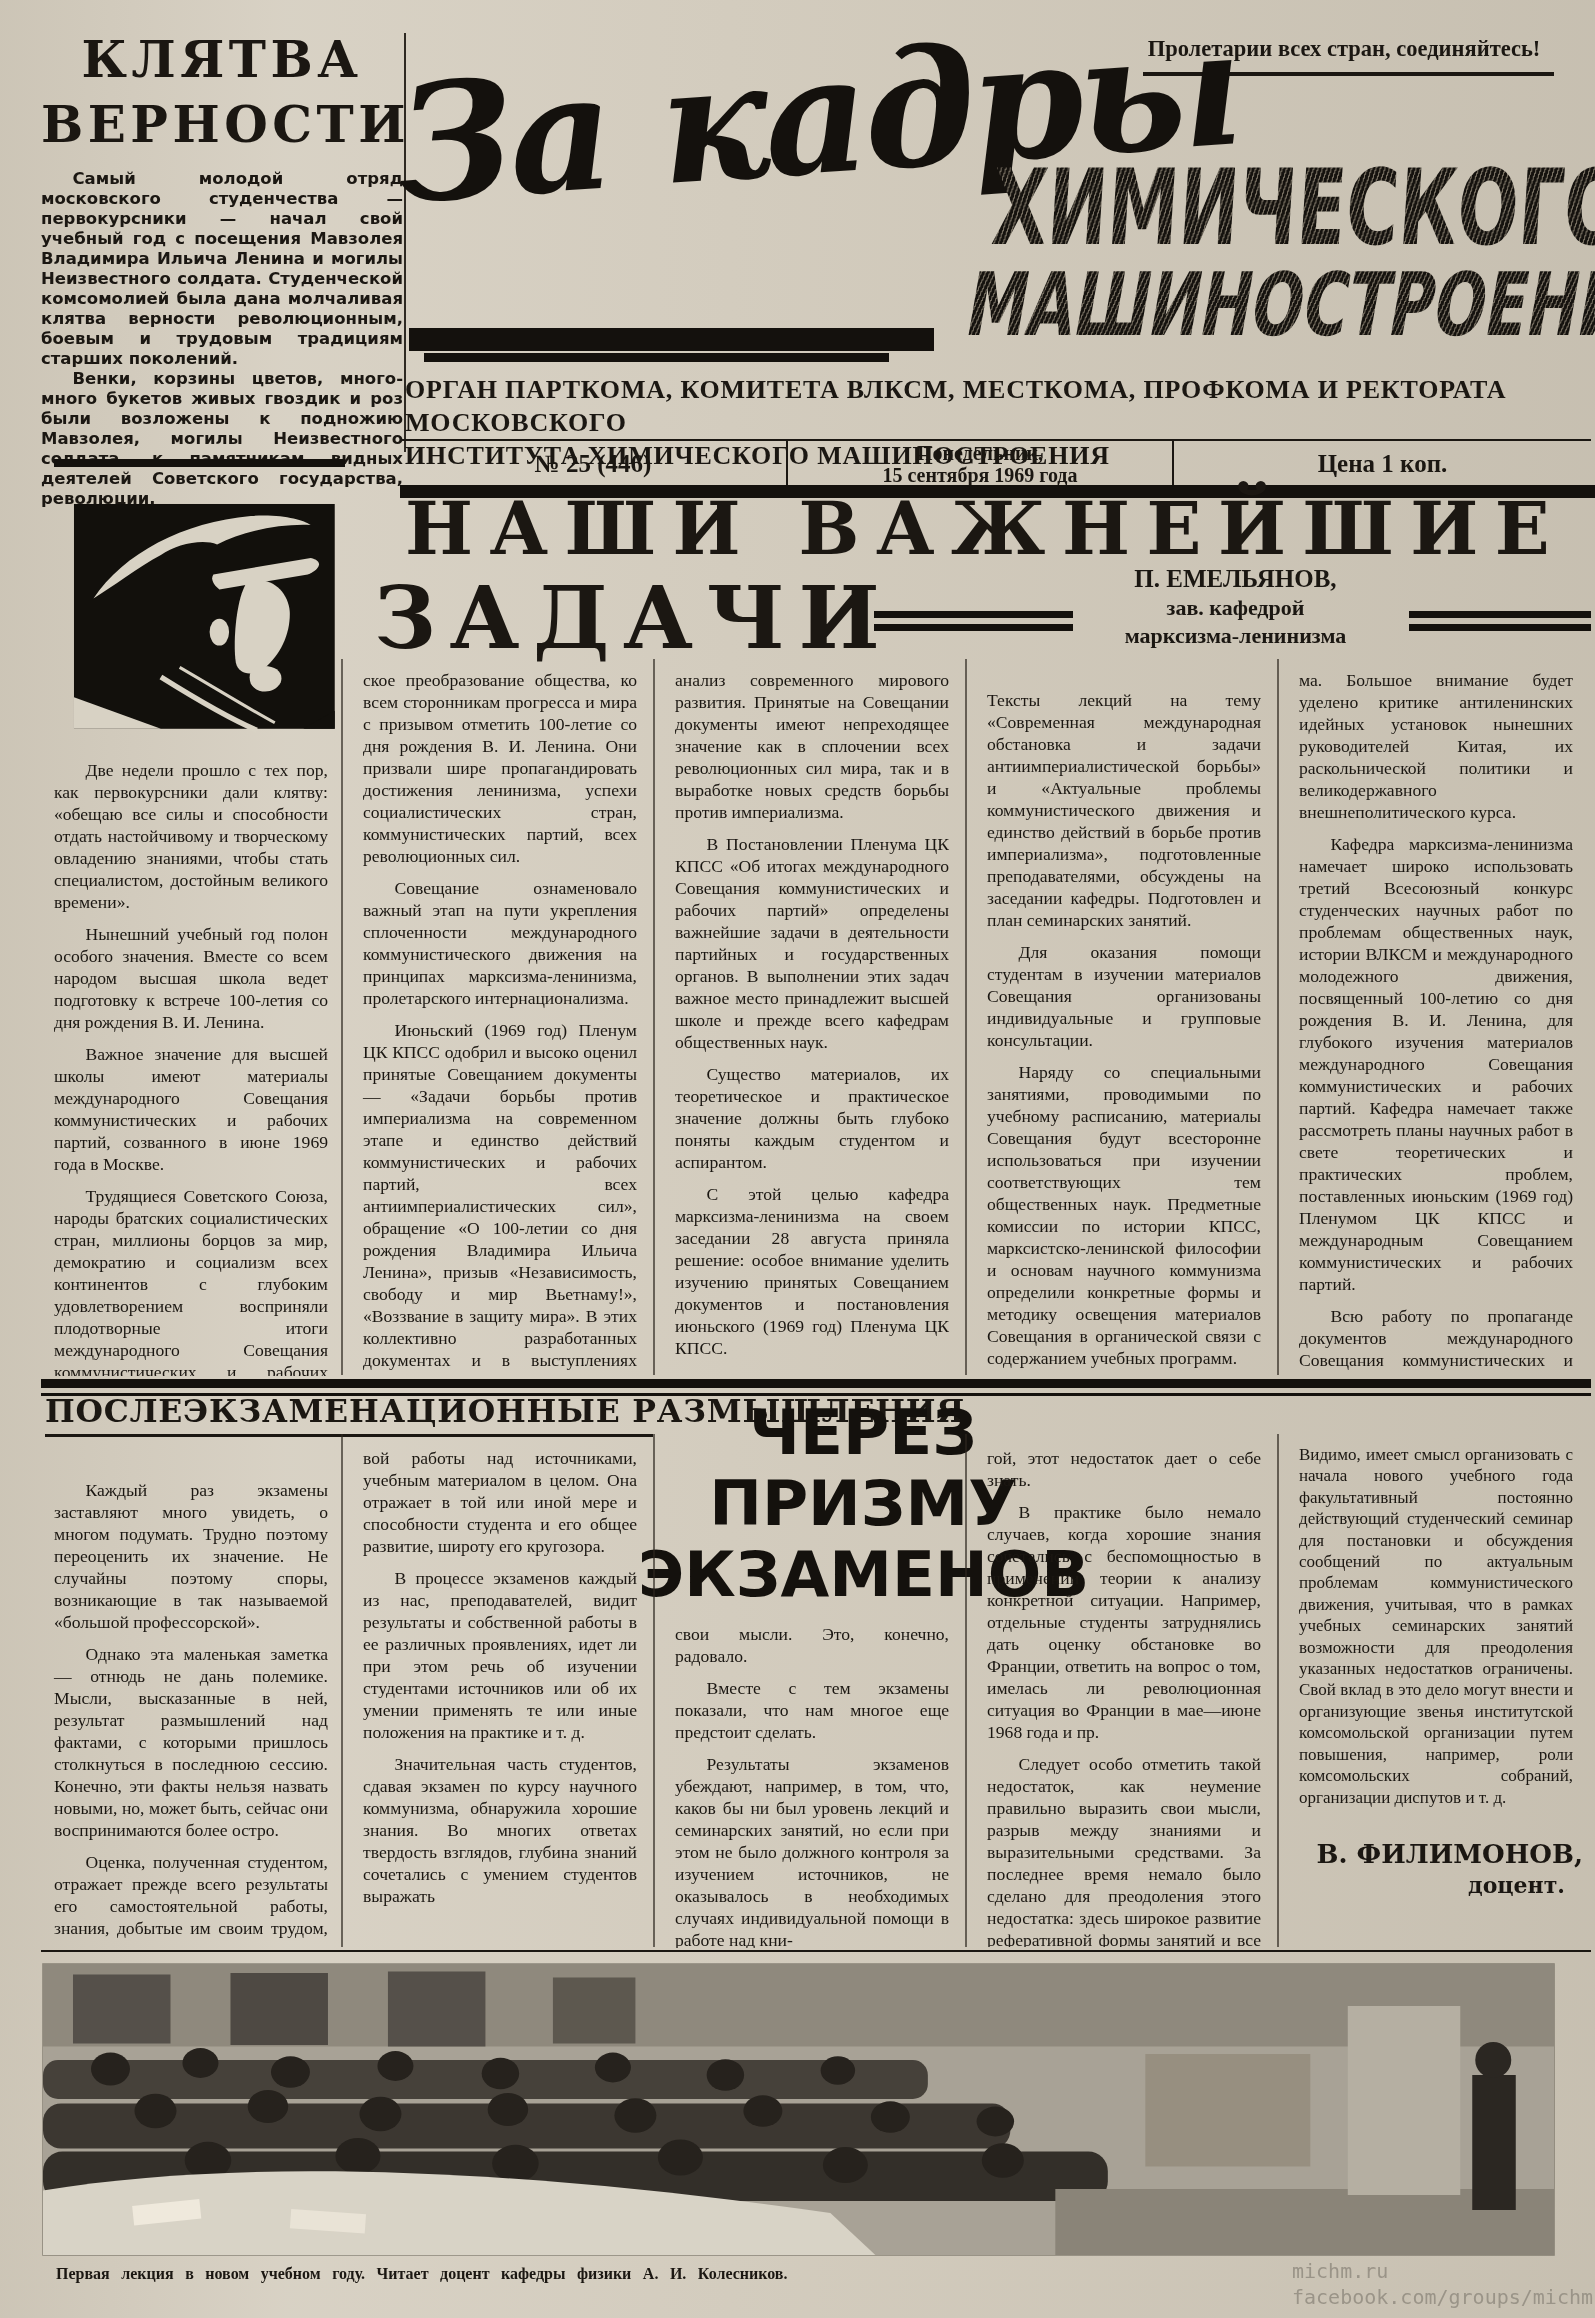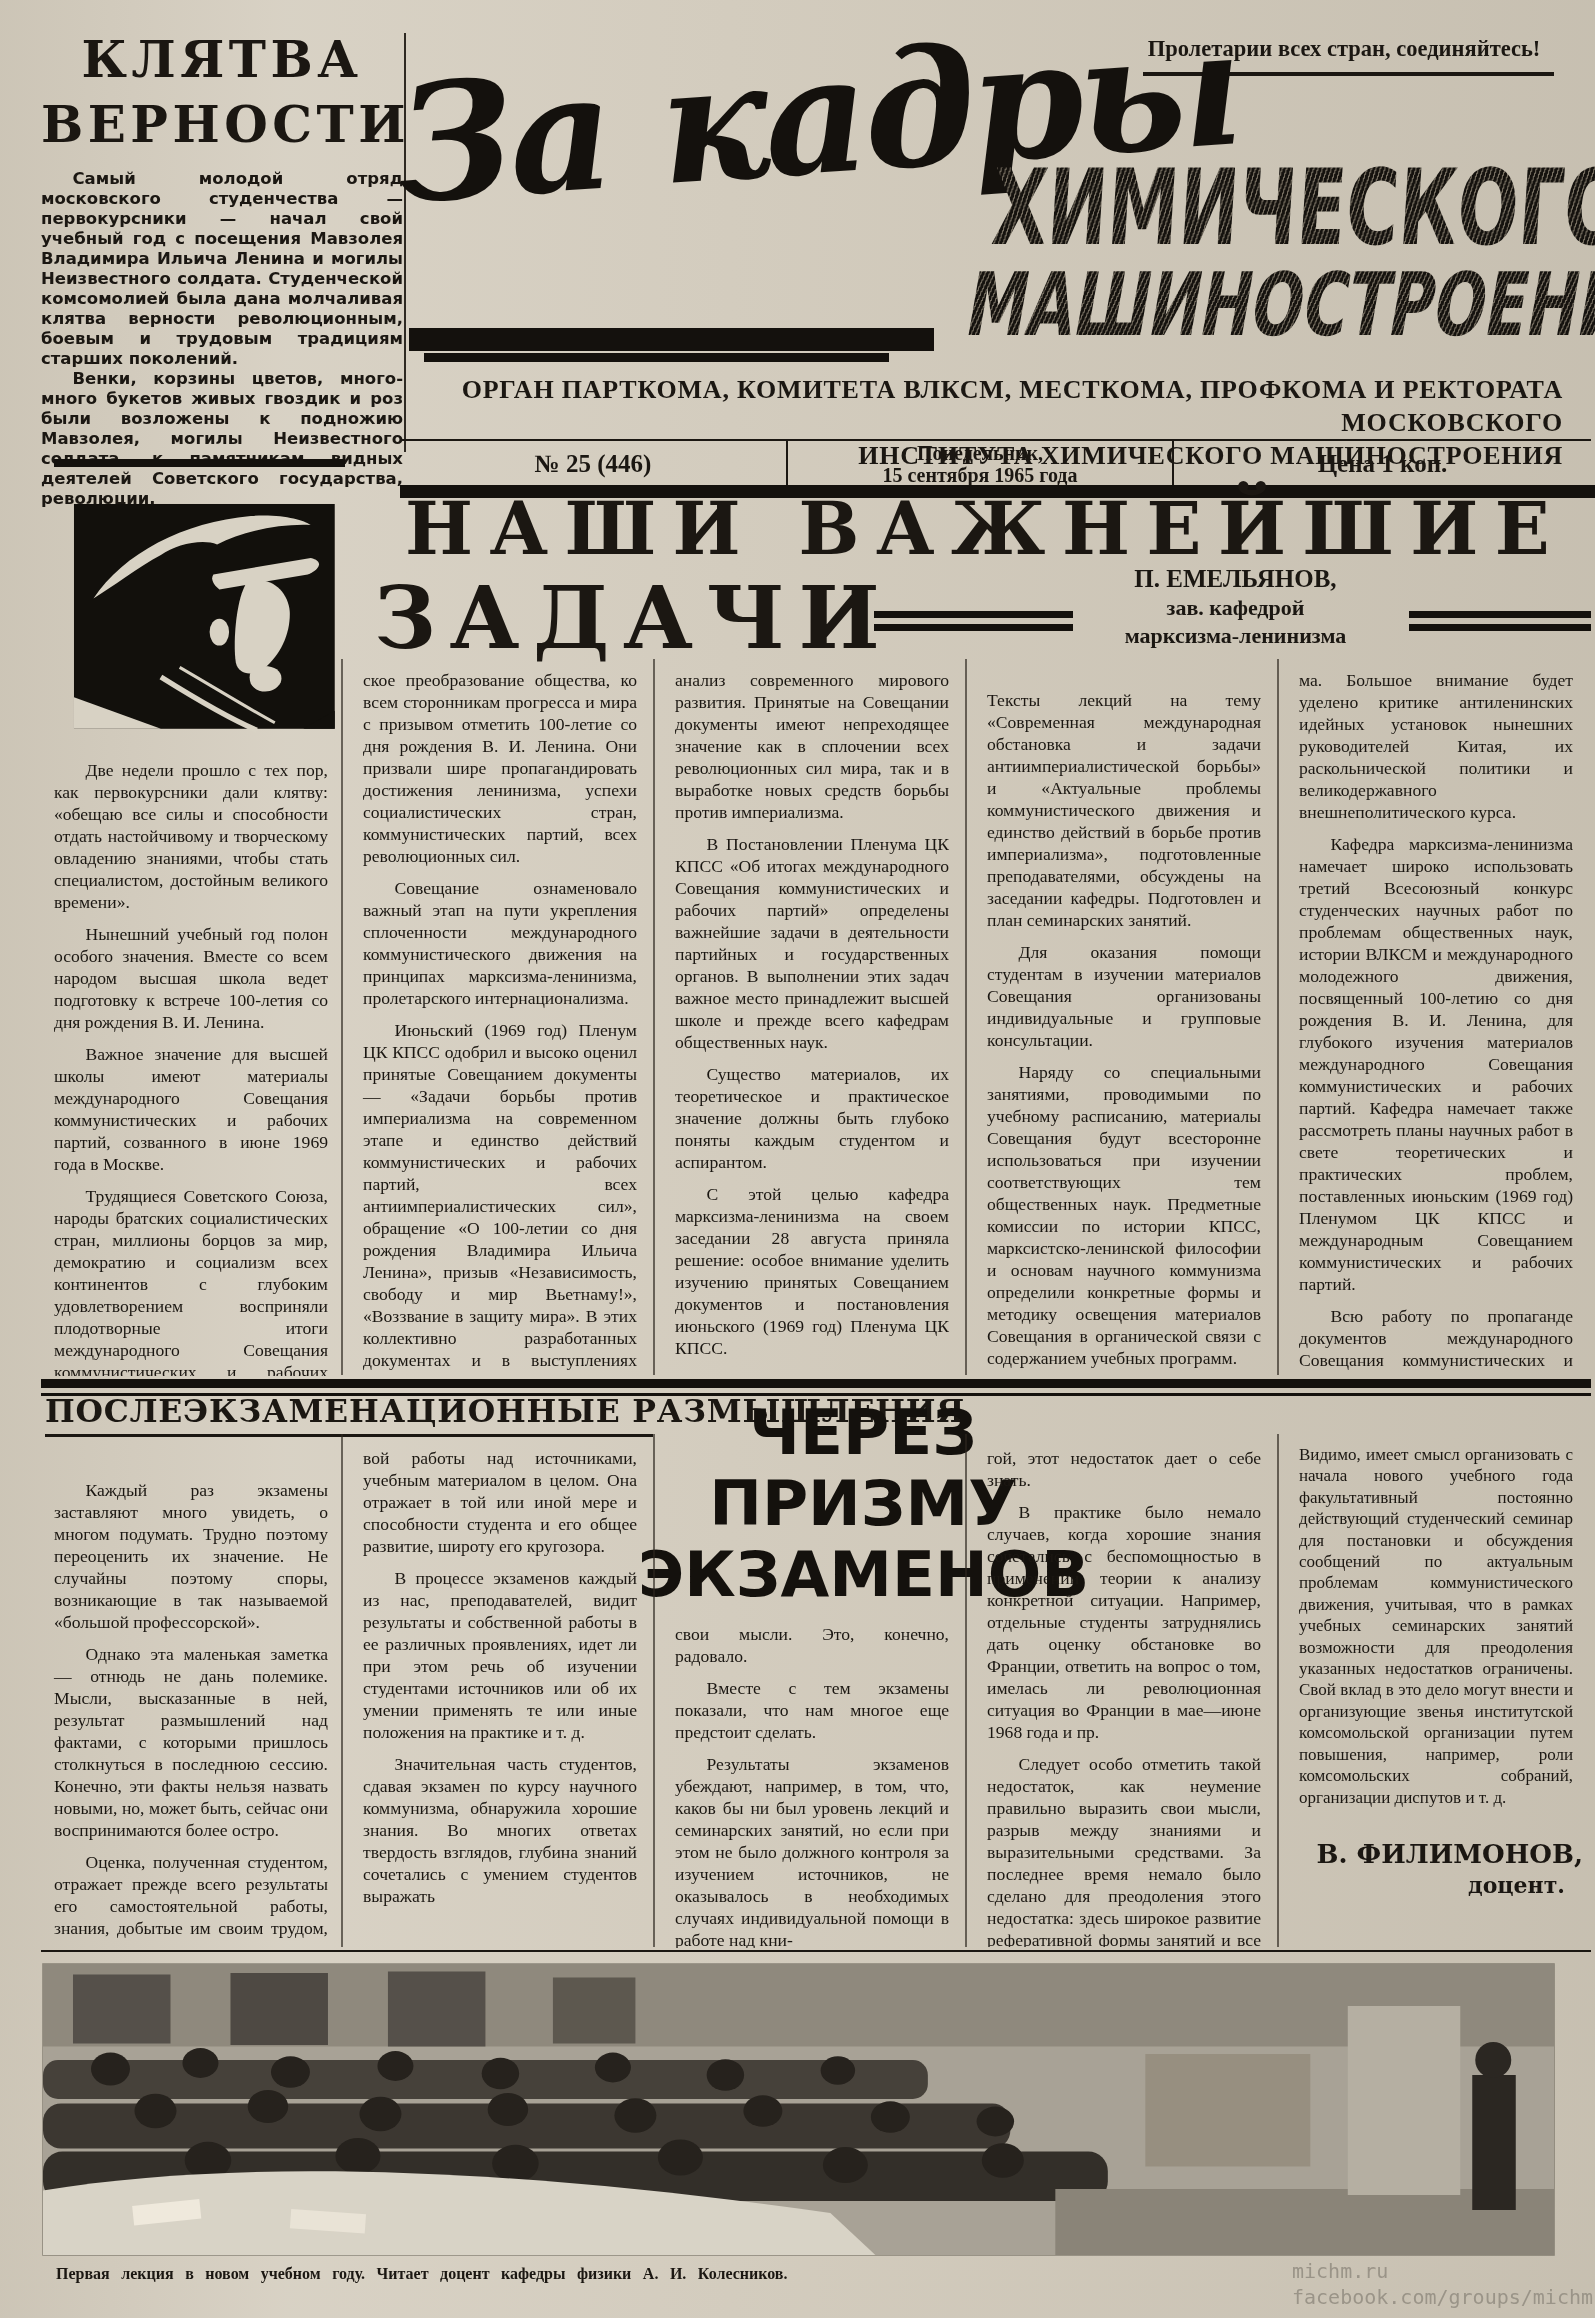--- a/index.html
+++ b/index.html
@@ -22,21 +22,21 @@
   .slogan-rule{left:1143px;top:72px;width:411px;height:3.8px;background:#1b1712;}
   .script-title{left:392px;top:65px;font-family:"DejaVu Serif",serif;font-style:italic;font-weight:bold;
     font-size:161px;line-height:1;letter-spacing:-4.5px;color:#14110d;transform:rotate(-4deg);transform-origin:left top;}
   .m-word{font-family:"DejaVu Sans",sans-serif;font-weight:bold;white-space:nowrap;
     background:repeating-linear-gradient(112deg,#15120e 0 3.8px,#7a7264 3.8px 5.3px);
     -webkit-background-clip:text;background-clip:text;color:transparent;transform-origin:left top;}
   .m-word1{left:996px;top:147px;font-size:92px;transform:scale(0.78,1.14) skewX(-5deg);}
   .m-word2{left:977px;top:254px;font-size:78px;transform:scale(0.78,1.12) skewX(-14deg);}
   .m-bar1{left:409px;top:328px;width:525px;height:22.5px;background:#14110d;}
   .m-bar2{left:424px;top:353px;width:465px;height:9px;background:#14110d;}
-  .organ{left:388px;top:373px;width:1175px;text-align:right;font-weight:bold;font-size:26px;line-height:33px;letter-spacing:0.8px;}
+  .organ{left:405px;top:373px;width:1175px;text-align:left;font-weight:bold;font-size:26px;line-height:33px;letter-spacing:0.8px;}
   
   .issue-row{left:400px;top:439px;width:1191px;height:48px;border-top:2.3px solid #1b1712;
     display:flex;align-items:center;box-sizing:border-box;}
   .issue-cell{text-align:center;font-weight:bold;}
   .ic1{width:386px;font-size:25px;}
   .ic2{width:384px;font-size:20px;line-height:22px;border-left:2.3px solid #1b1712;border-right:2.3px solid #1b1712;
     align-self:stretch;display:flex;flex-direction:column;justify-content:center;}
   .ic3{flex:1;font-size:25px;}
   .thick-bar{left:400px;top:485px;width:1196px;height:12.8px;background:#14110d;}
   
@@ -111,21 +111,21 @@
   <div class="abs m-bar2"></div>
   <div class="abs organ">
     <div>ОРГАН ПАРТКОМА, КОМИТЕТА ВЛКСМ, МЕСТКОМА, ПРОФКОМА И РЕКТОРАТА МОСКОВСКОГО</div>
     <div>ИНСТИТУТА ХИМИЧЕСКОГО МАШИНОСТРОЕНИЯ</div>
   </div>
 
   <div class="abs issue-row">
     <div class="issue-cell ic1">№ 25 (446)</div>
     <div class="issue-cell ic2">
       <div>Понедельник,</div>
-      <div>15 сентября 1965 года</div>
+      <div>15 сентября 1969 года</div>
     </div>
     <div class="issue-cell ic3">Цена 1 коп.</div>
   </div>
   <div class="abs thick-bar"></div>
 
   <div class="abs headline1">НАШИ ВАЖНЕЙШИЕ</div>
   <div class="abs headline2">ЗАДАЧИ</div>
   <div class="abs dblrule dbl1"></div>
   <div class="abs dblrule dbl2"></div>
   <div class="abs byline">

